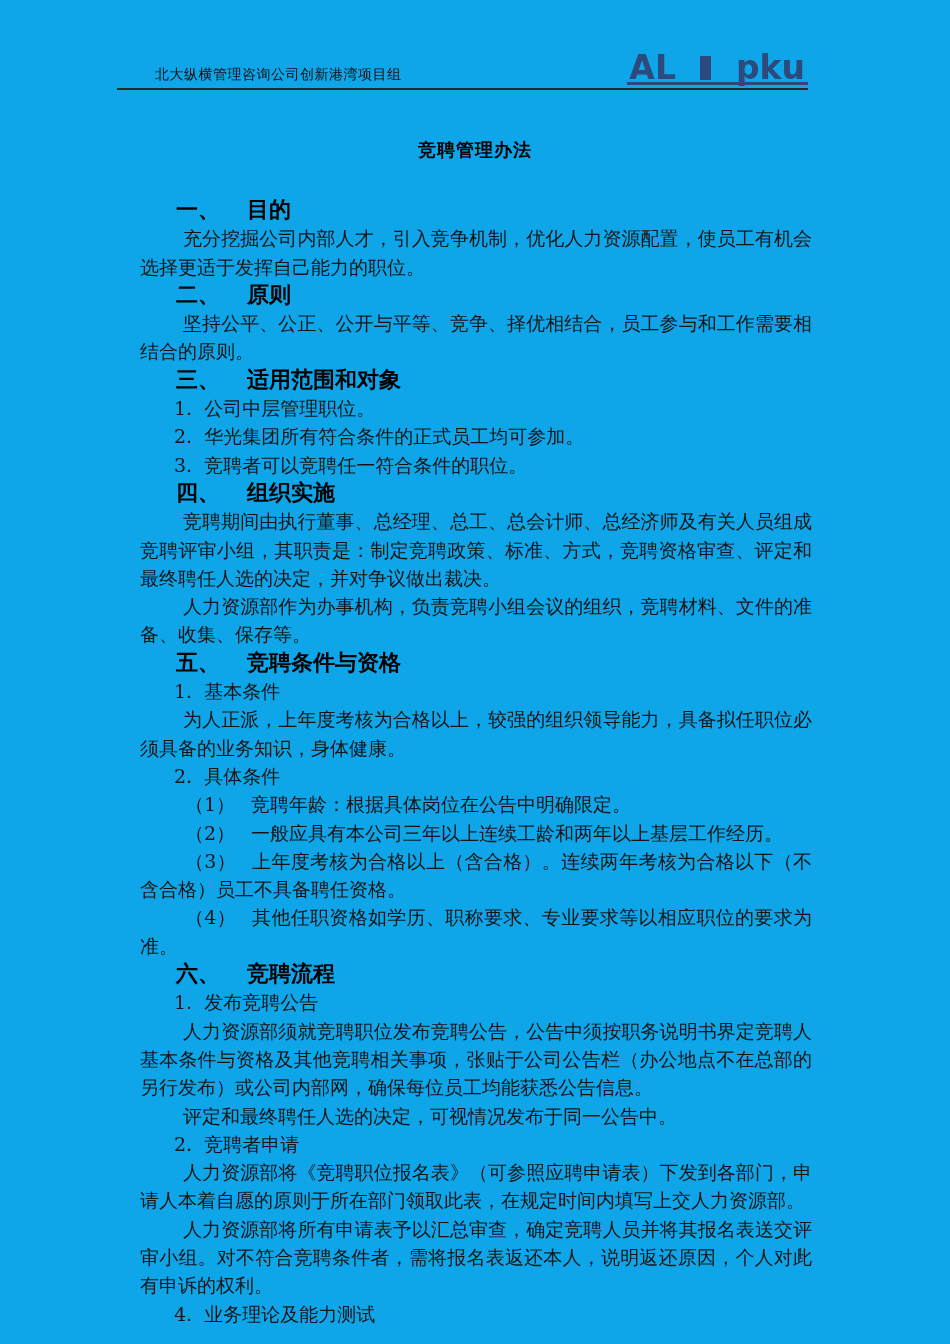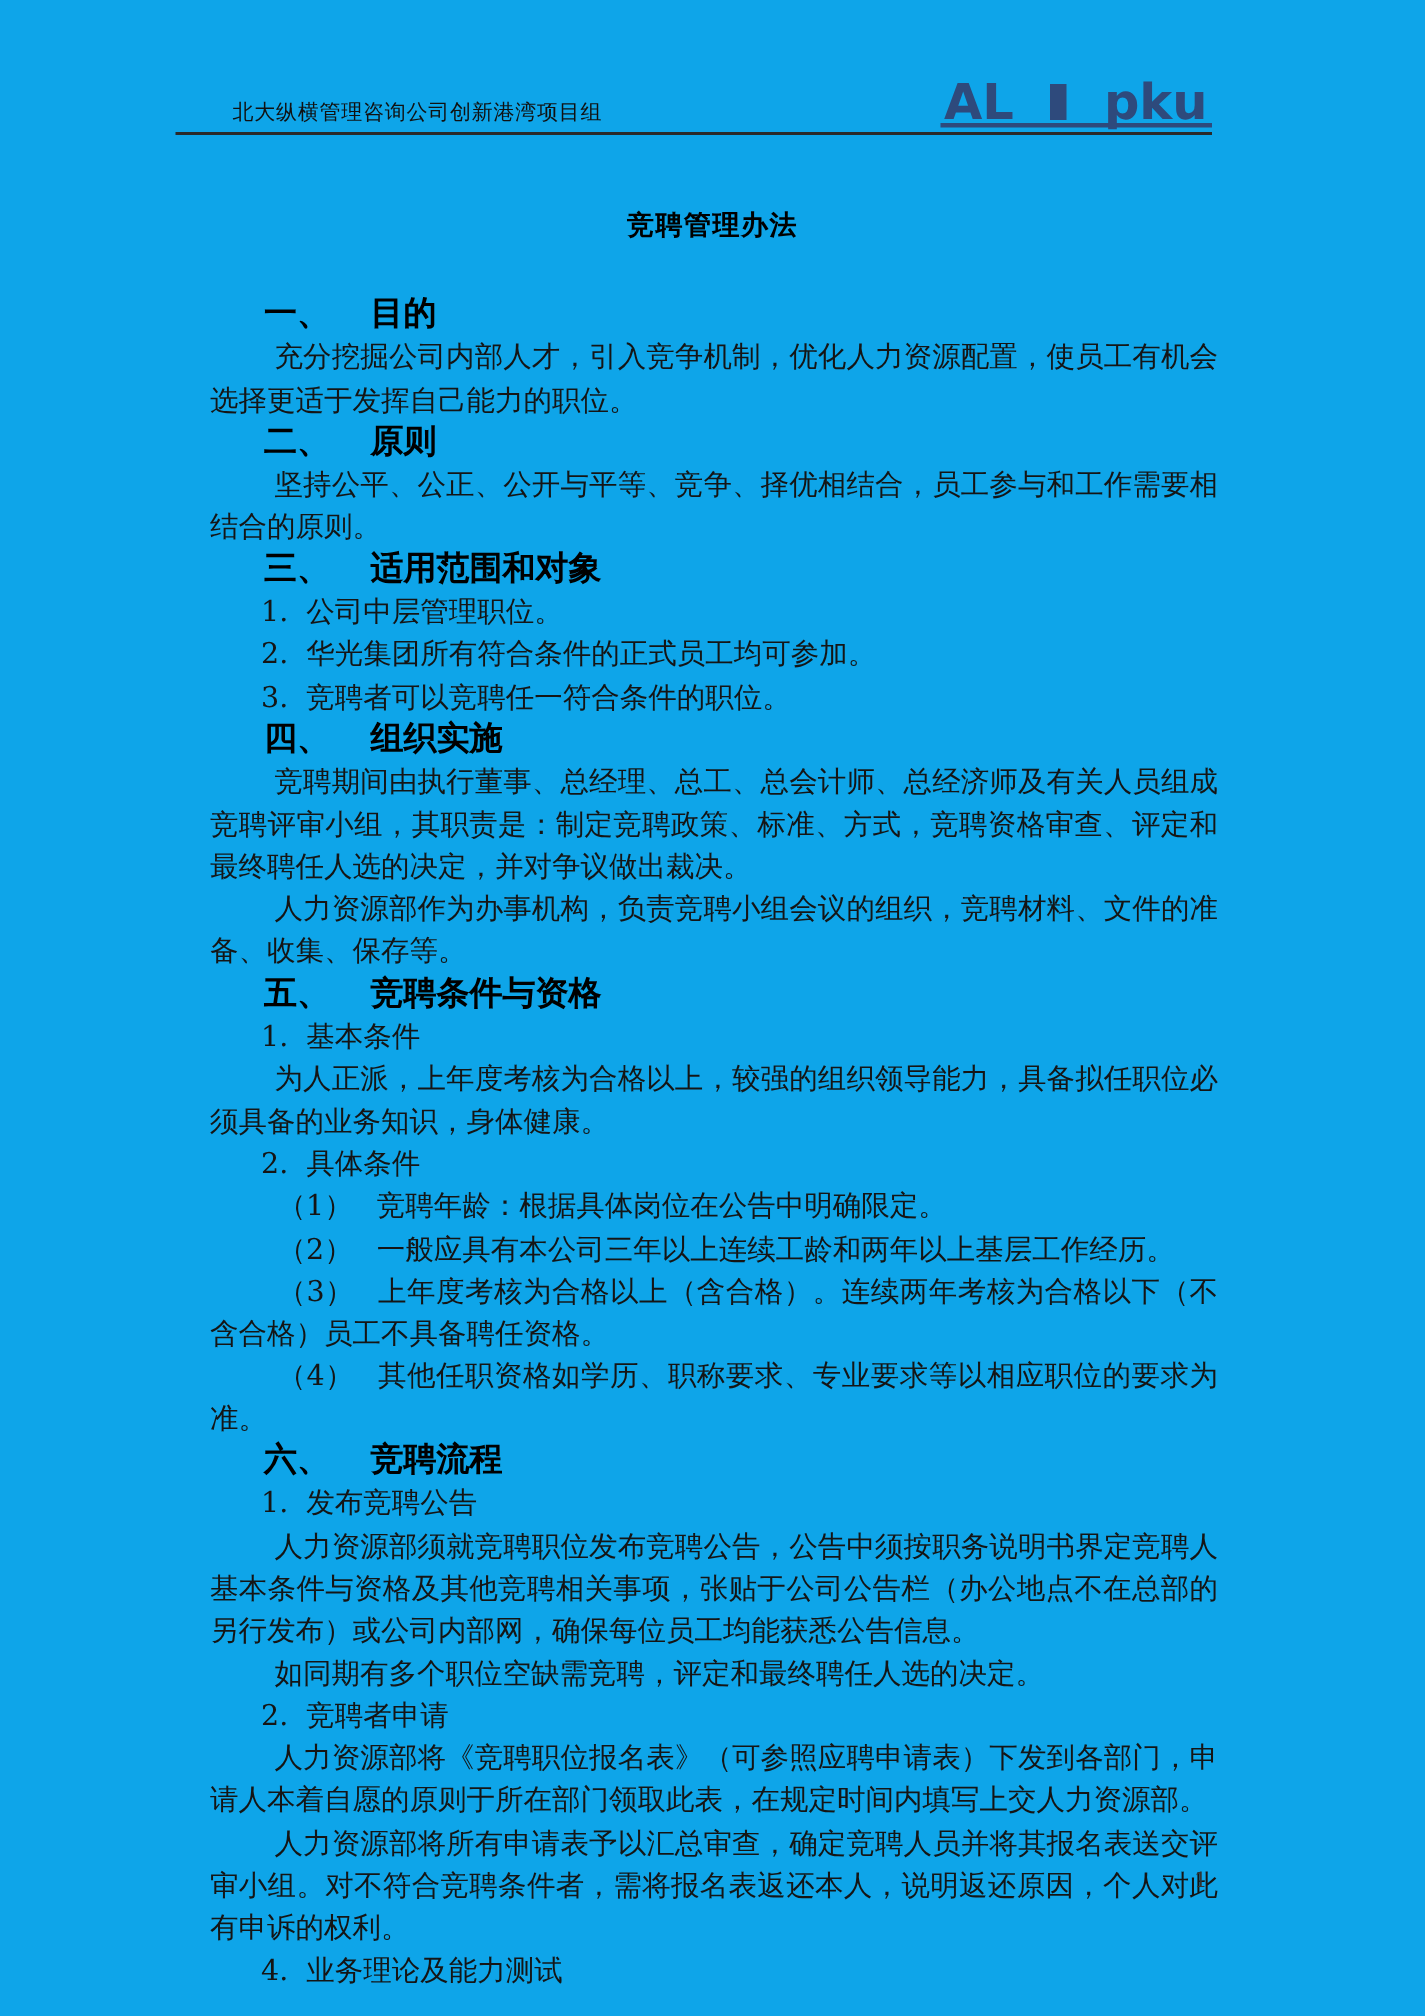--- a/index.html
+++ b/index.html
@@ -138,21 +138,21 @@
       <p class="item"><span class="num">1.</span><span class="txt">基本条件</span></p>
       <p class="para"><span class="txt">为人正派，上年度考核为合格以上，较强的组织领导能力，具备拟任职位必须具备的业务知识，身体健康。</span></p>
       <p class="item"><span class="num">2.</span><span class="txt">具体条件</span></p>
       <p class="subitem"><span class="num">（1）</span><span class="txt">竞聘年龄：根据具体岗位在公告中明确限定。</span></p>
       <p class="subitem"><span class="num">（2）</span><span class="txt">一般应具有本公司三年以上连续工龄和两年以上基层工作经历。</span></p>
       <p class="subitem"><span class="num">（3）</span><span class="txt">上年度考核为合格以上（含合格）。连续两年考核为合格以下（不含合格）员工不具备聘任资格。</span></p>
       <p class="subitem"><span class="num">（4）</span><span class="txt">其他任职资格如学历、职称要求、专业要求等以相应职位的要求为准。</span></p>
       <p class="heading"><span class="num">六、</span><span class="txt">竞聘流程</span></p>
       <p class="item"><span class="num">1.</span><span class="txt">发布竞聘公告</span></p>
       <p class="para"><span class="txt">人力资源部须就竞聘职位发布竞聘公告，公告中须按职务说明书界定竞聘人基本条件与资格及其他竞聘相关事项，张贴于公司公告栏（办公地点不在总部的另行发布）或公司内部网，确保每位员工均能获悉公告信息。</span></p>
-      <p class="para"><span class="txt">如同期有多个职位空缺需竞聘，评定和最终聘任人选的决定。</span></p>
+      <p class="para"><span class="txt">评定和最终聘任人选的决定，可视情况发布于同一公告中。</span></p>
       <p class="item"><span class="num">2.</span><span class="txt">竞聘者申请</span></p>
       <p class="para"><span class="txt">人力资源部将《竞聘职位报名表》（可参照应聘申请表）下发到各部门，申请人本着自愿的原则于所在部门领取此表，在规定时间内填写上交人力资源部。</span></p>
       <p class="para"><span class="txt">人力资源部将所有申请表予以汇总审查，确定竞聘人员并将其报名表送交评审小组。对不符合竞聘条件者，需将报名表返还本人，说明返还原因，个人对此有申诉的权利。</span></p>
       <p class="item"><span class="num">4.</span><span class="txt">业务理论及能力测试</span></p>
     </main>
 
   <div class="page-number">1</div>
 
 </div>
 

